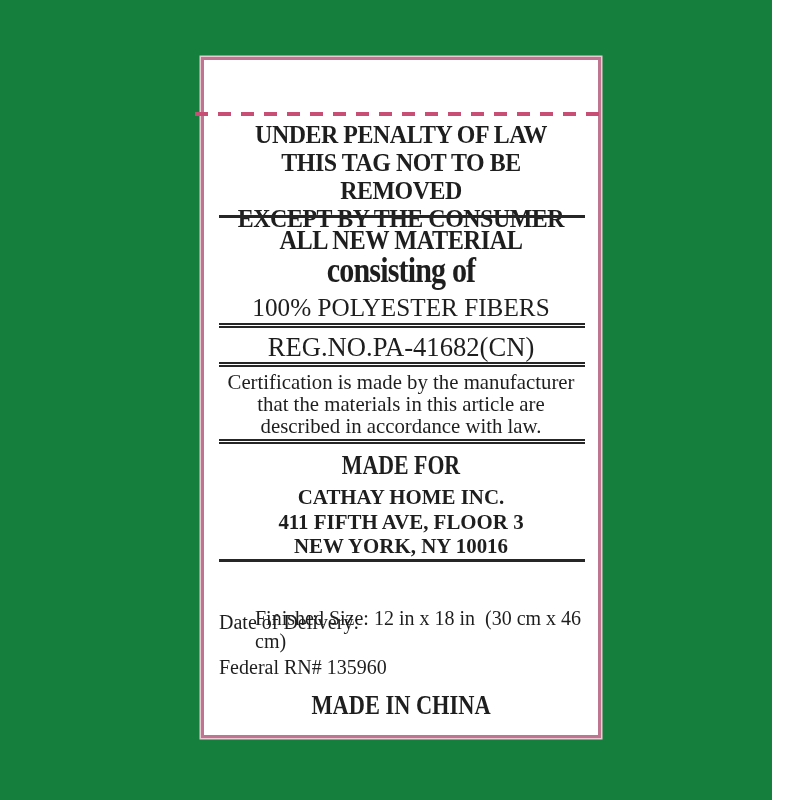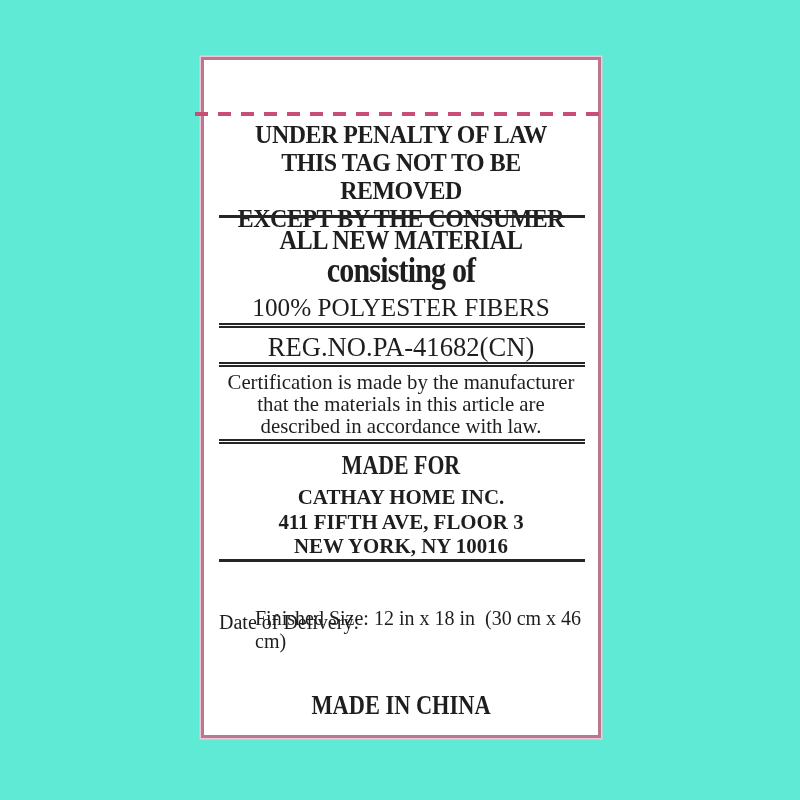--- a/index.html
+++ b/index.html
@@ -7,23 +7,22 @@
     padding: 0;
     width: 800px;
     height: 800px;
     background: #ffffff;
     font-family: "Liberation Serif", "DejaVu Serif", serif;
   }
   .canvas {
     position: relative;
     width: 772px;
     height: 800px;
-    background: #5eead4;
+    background: #15803d;
     overflow: hidden;
-    padding-left: 28px;
   }
   .label {
     position: absolute;
     left: 201px;
     top: 57px;
     width: 400px;
     height: 681px;
     box-sizing: border-box;
     border: 3px solid var(--border, #bf7490);
     box-shadow: 0 0 0 1.5px #ecc9d5;
@@ -181,17 +180,18 @@
     <div class="block addr">
       <div>CATHAY HOME INC.</div>
       <div>411 FIFTH AVE, FLOOR 3</div>
       <div>NEW YORK, NY 10016</div>
     </div>
 
     <div class="rule single r5"></div>
 
     <div class="detail d1">Date of Delivery:</div>
     <div class="detail d2">Finished Size: 12 in x 18 in  (30 cm x 46 cm)</div>
+    <div class="detail d4">Federal RN# 135960</div>
 
     <div class="block origin">MADE IN CHINA</div>
 
   </div>
 </div>
 
 </body></html>

